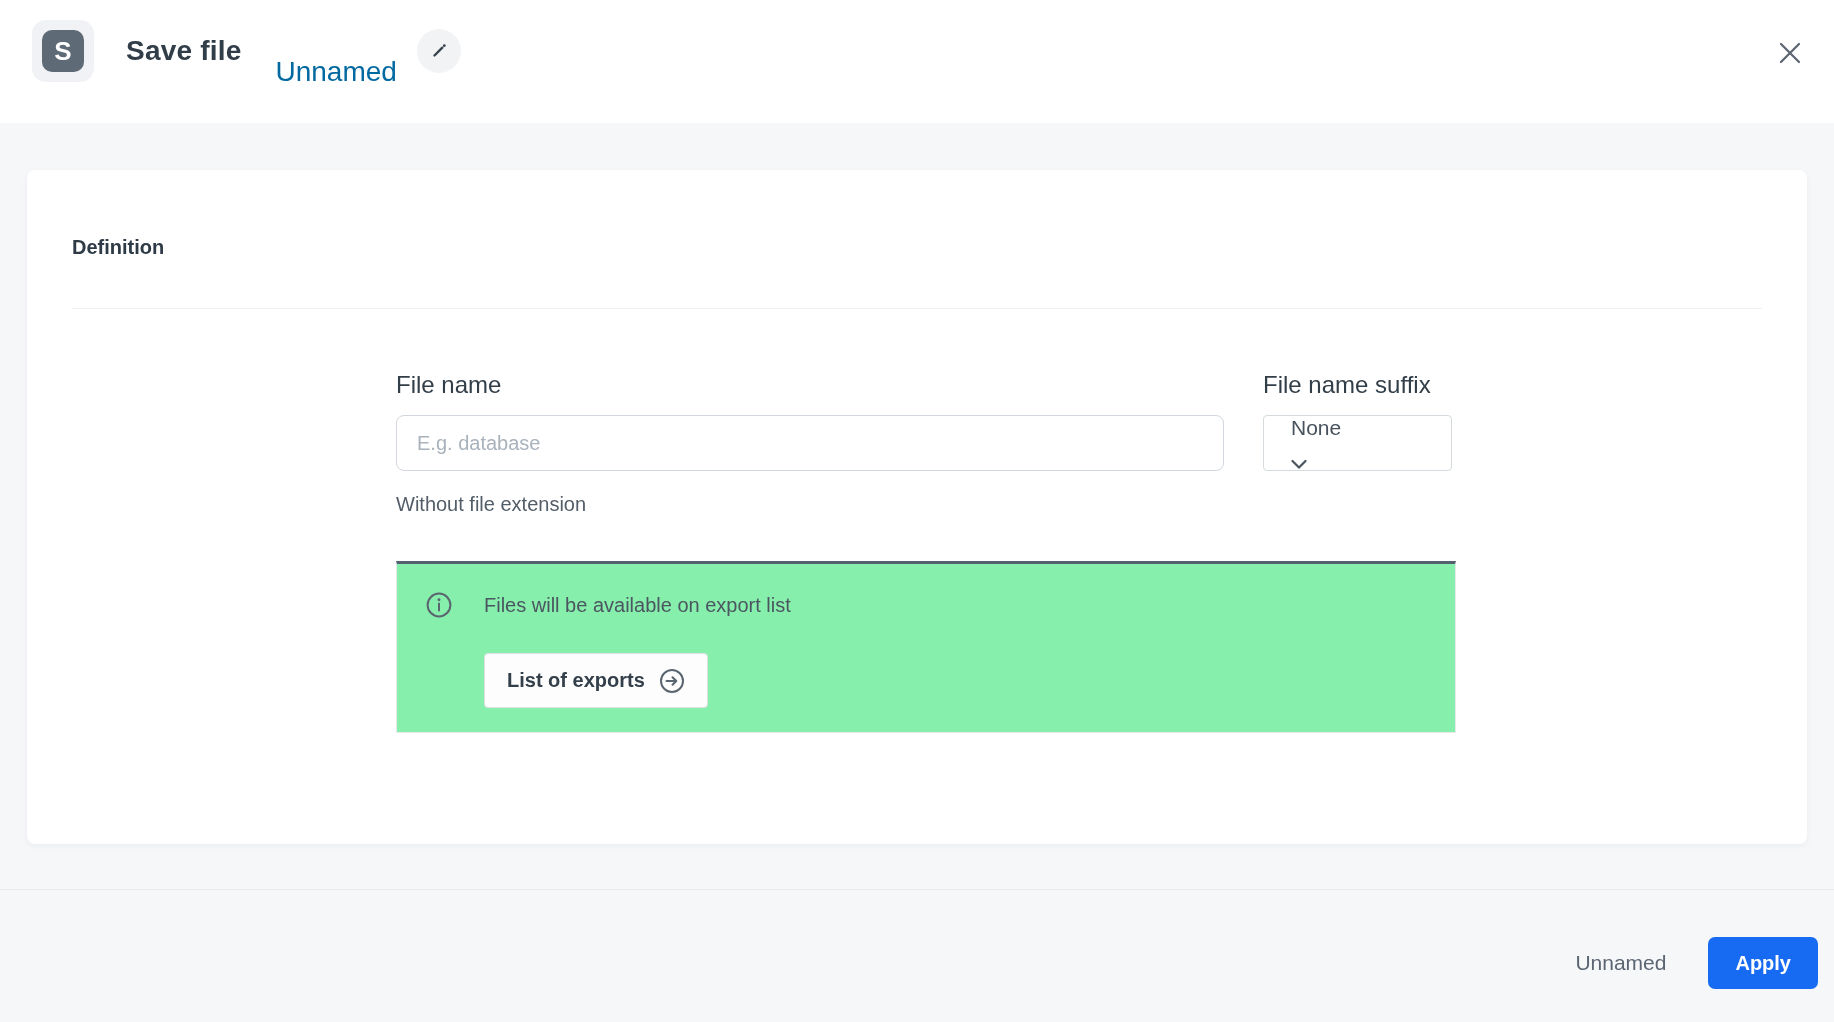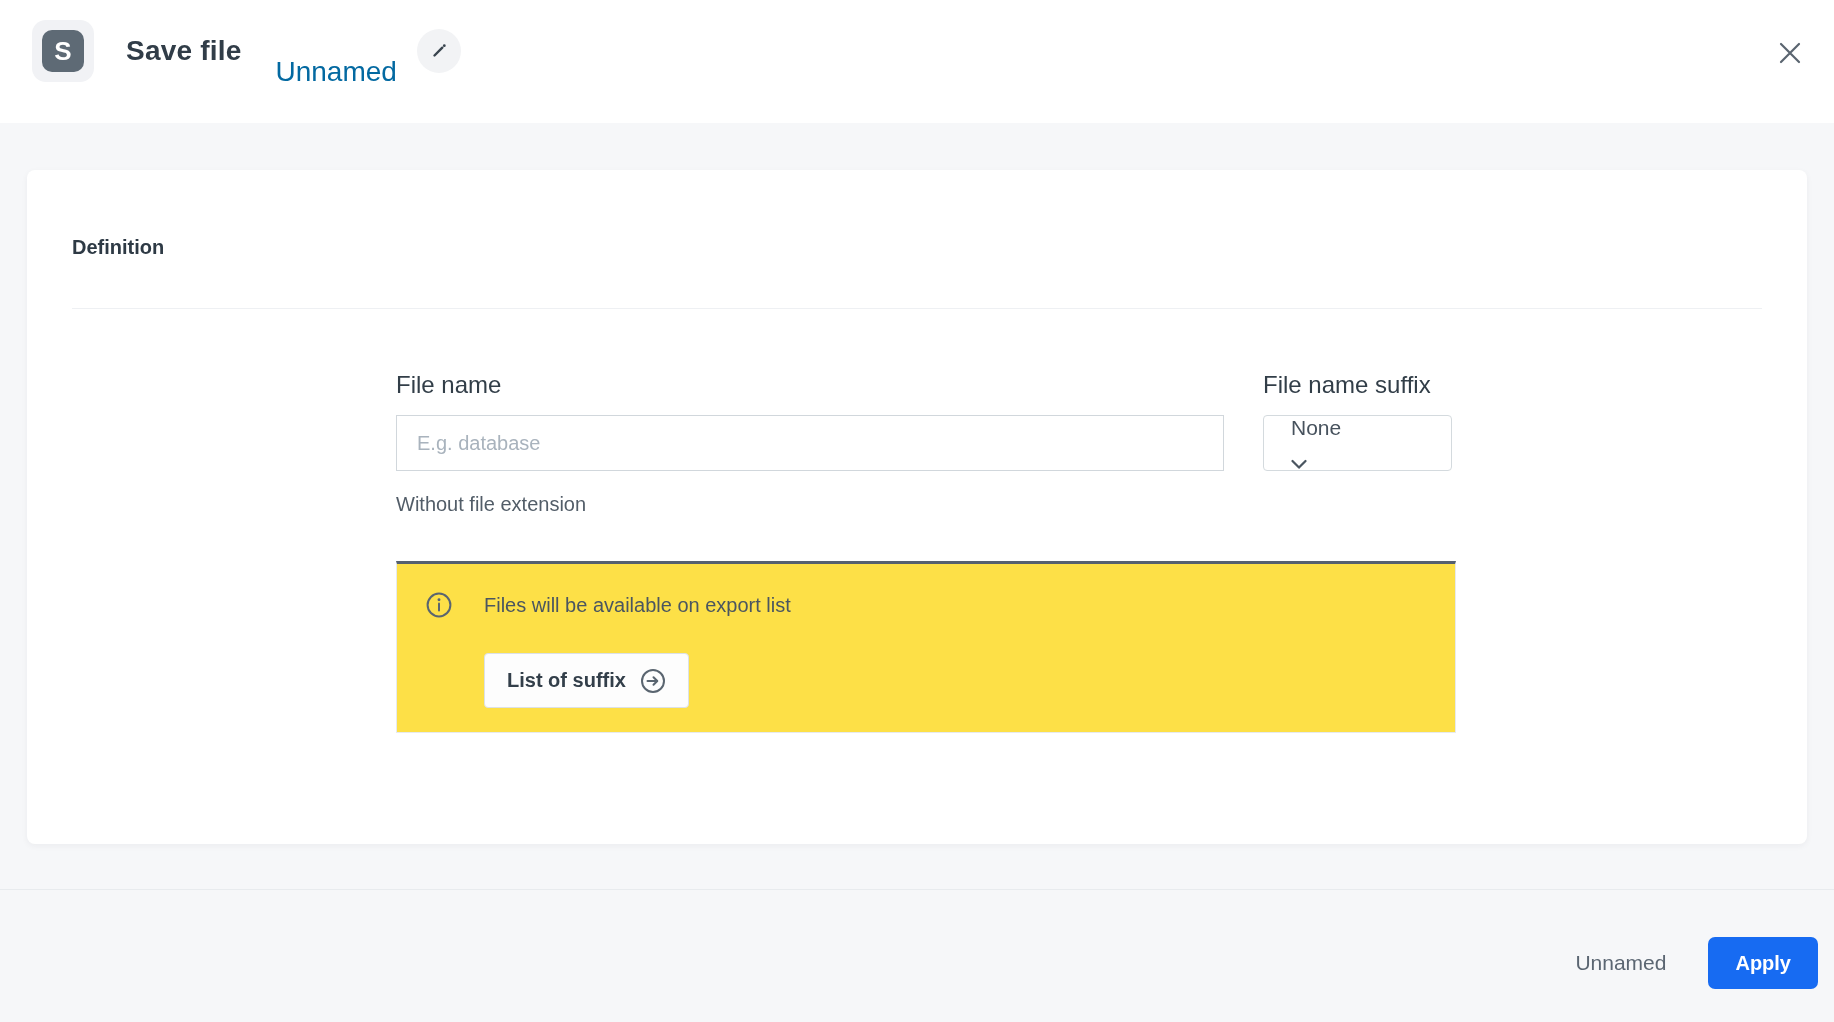--- a/index.html
+++ b/index.html
@@ -65,41 +65,41 @@
   }
 
   
   .form-area { margin-left: 324px; margin-top: 64px; }
   .form-row { display: flex; gap: 39px; }
   .field-label {
     display: block; font-size: 24px; font-weight: normal; color: #323e48;
     line-height: 23px; margin-bottom: 19px;
   }
   .text-input {
-    width: 828px; height: 56px; border: 1px solid #d1d7dc; border-radius: 0;
+    width: 828px; height: 56px; border: 1px solid #d1d7dc; border-radius: 8px;
     padding: 0 20px; font-size: 20px; color: #313d48;
     font-family: "Liberation Sans", "DejaVu Sans", sans-serif;
     background: #ffffff; outline: none;
   }
   .text-input::placeholder { color: #a9b3bd; opacity: 1; }
   .select-box {
     width: 189px; height: 56px; border: 1px solid #d4dade; border-radius: 4px;
     background: #ffffff; cursor: pointer;
     display: flex; align-items: flex-start; justify-content: space-between;
     padding: 0 22px 0 27px;
     flex-direction: column;
   }
   .select-value { font-size: 21px; color: #47525d; }
   .select-box .chev { color: #4a5560; display: flex; }
   .helper-text { margin-top: 22px; font-size: 20px; color: #525d68; line-height: 23px; }
 
   
   .info-panel {
     margin-top: 45px; width: 1060px;
-    background: #fde047;
+    background: #86efac;
     border: 1px solid #e7eaed; border-top: 3px solid #556070;
     padding: 27px 0 24px 28px;
   }
   .info-line { display: flex; align-items: center; gap: 31px; color: #5a6570; }
   .info-message { font-size: 20px; color: #4b5660; }
   .list-exports-btn {
     margin-left: 59px; margin-top: 34px; height: 55px;
     background: #fdfdfd; border: 1px solid #dce1e6; border-radius: 4px;
     padding: 0 22px; cursor: pointer;
     display: inline-flex; align-items: center; gap: 14px;
@@ -190,21 +190,21 @@
         <span style="display:flex;">
           <svg width="28" height="28" viewBox="0 0 28 28" fill="none">
             <circle cx="14" cy="14" r="11.4" stroke="currentColor" stroke-width="2"></circle>
             <path d="M14 12.6 L14 19.6" stroke="currentColor" stroke-width="2" stroke-linecap="round"></path>
             <circle cx="14" cy="8.8" r="1.45" fill="currentColor"></circle>
           </svg>
         </span>
         <span class="info-message">Files will be available on export list</span>
       </div>
       <button class="list-exports-btn">
-        <span class="list-exports-label">List of suffix</span>
+        <span class="list-exports-label">List of exports</span>
         <span class="arrow">
           <svg width="26" height="26" viewBox="0 0 26 26" fill="none">
             <circle cx="13" cy="13" r="11" stroke="currentColor" stroke-width="2"></circle>
             <path d="M7.5 13 L17 13" stroke="currentColor" stroke-width="2" stroke-linecap="round"></path>
             <path d="M13.5 9.2 L17.3 13 L13.5 16.8" stroke="currentColor" stroke-width="2" stroke-linecap="round" stroke-linejoin="round"></path>
           </svg>
         </span>
       </button>
     </div>
   </div>

